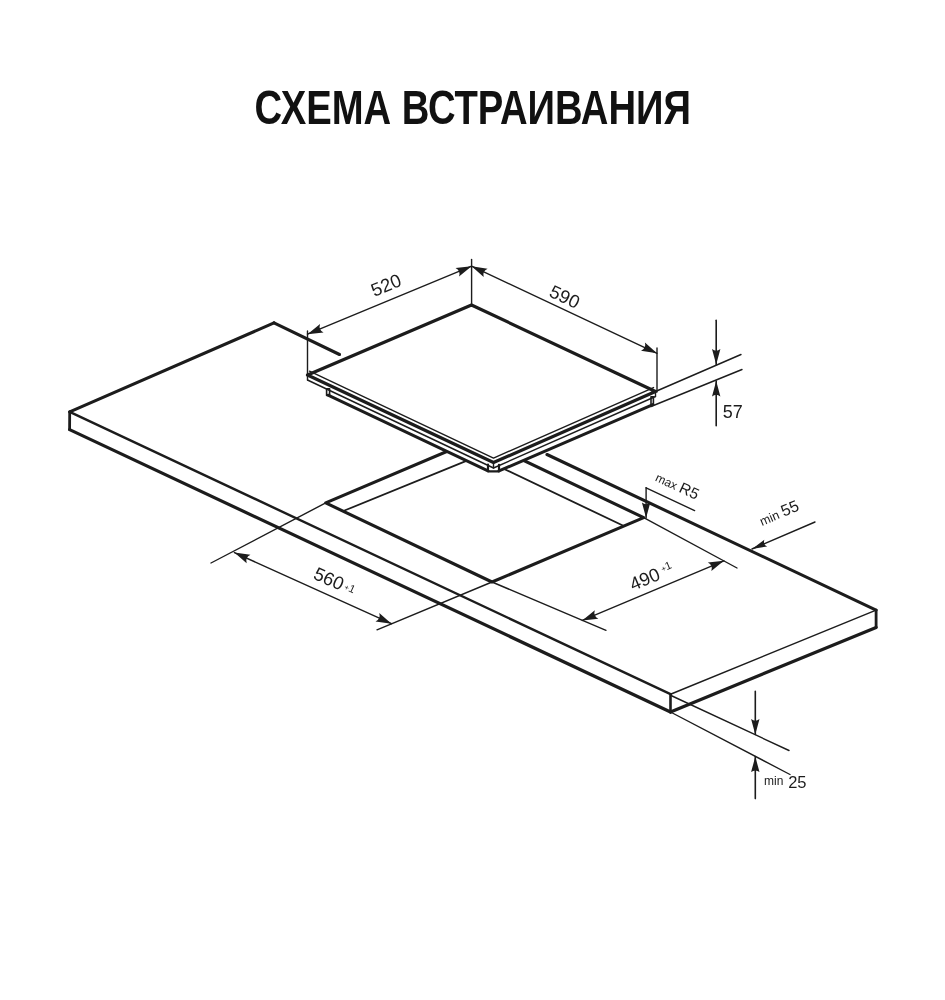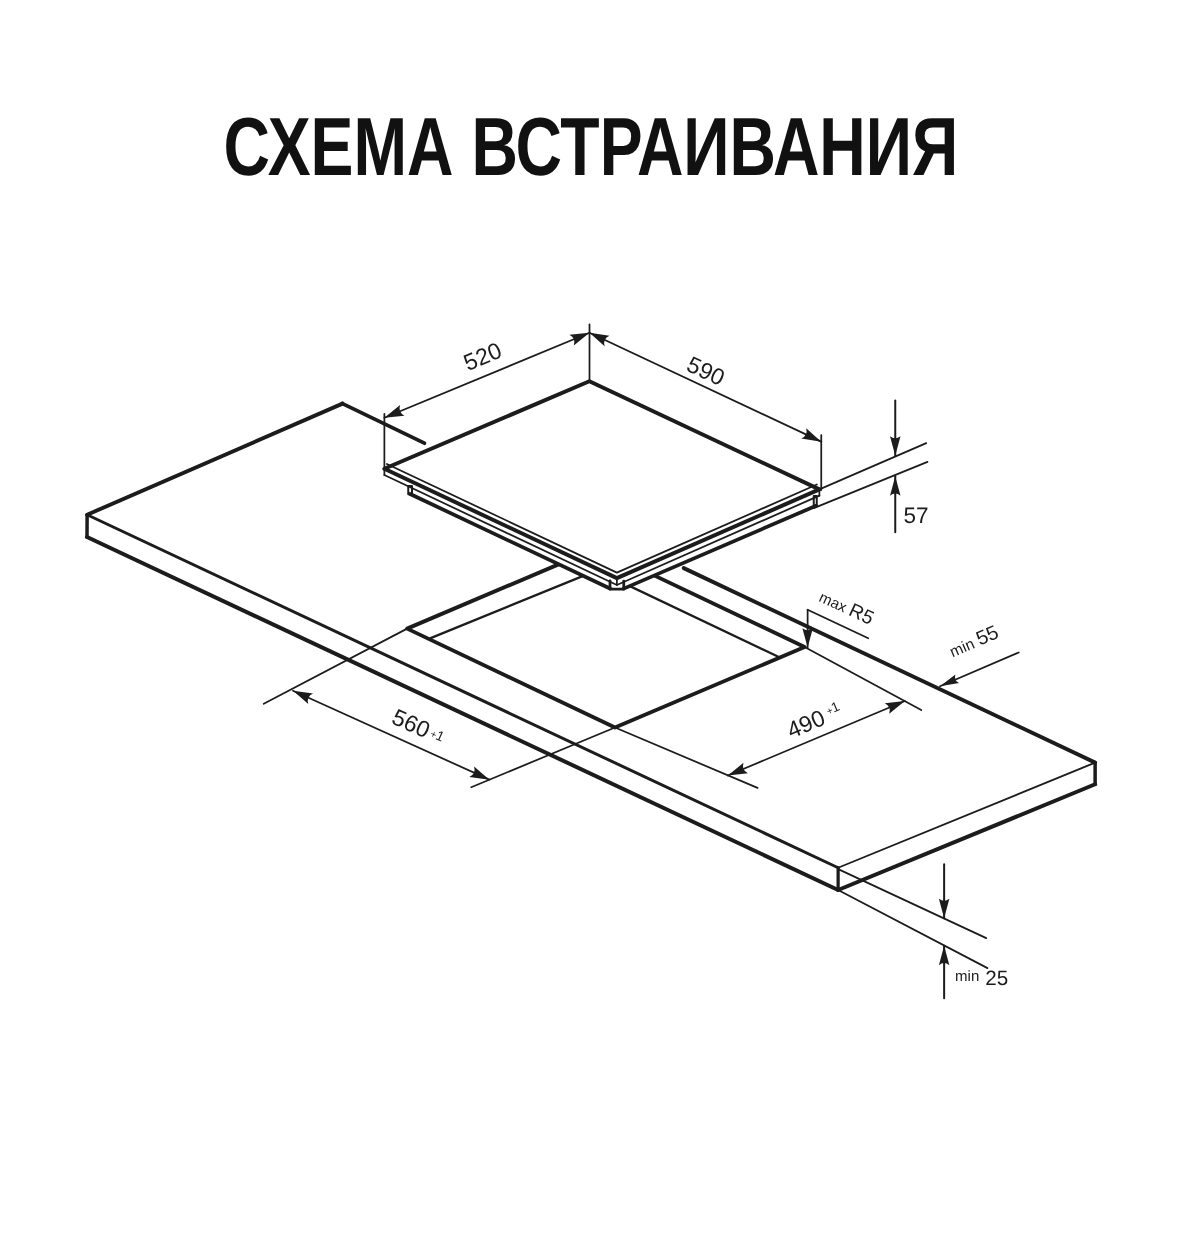--- a/index.html
+++ b/index.html
@@ -1,18 +1,18 @@
 <!DOCTYPE html>
 <html><head>
 <meta charset="utf-8">
 <style>
   html,body{margin:0;padding:0;background:#ffffff;}
   .page{position:relative;width:945px;height:1000px;background:#fff;overflow:hidden;}
   .title{position:absolute;left:0;top:79px;width:945px;text-align:center;
-    font-family:"Liberation Sans",sans-serif;font-weight:bold;font-size:66px;
+    font-family:"Liberation Sans",sans-serif;font-weight:bold;font-size:49px;
     letter-spacing:0px;color:#111111;white-space:nowrap;}
   #ttlspan{display:inline-block;transform:scaleX(0.78);transform-origin:center;}
   svg text{font-family:"Liberation Sans",sans-serif;fill:#1c1c1c;}
 </style>
 </head>
 <body>
 <div class="page">
 
 <div class="title" id="ttl"><span id="ttlspan">СХЕМА ВСТРАИВАНИЯ</span></div>
 

